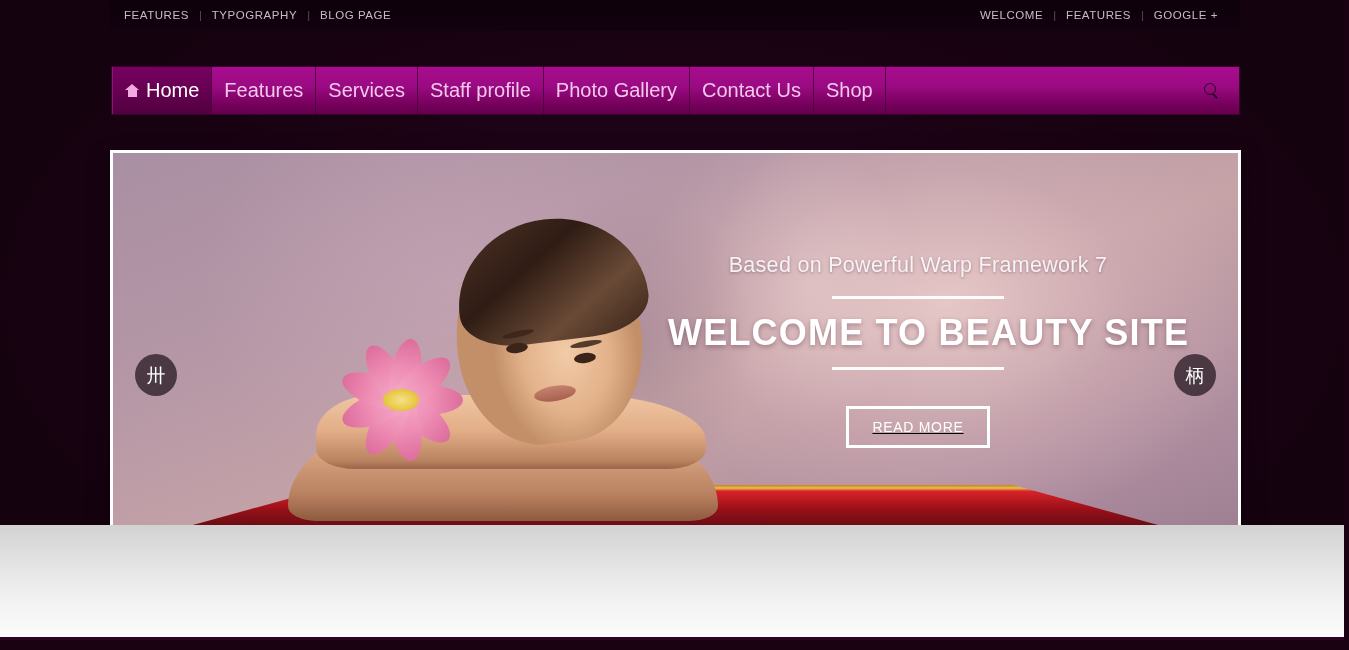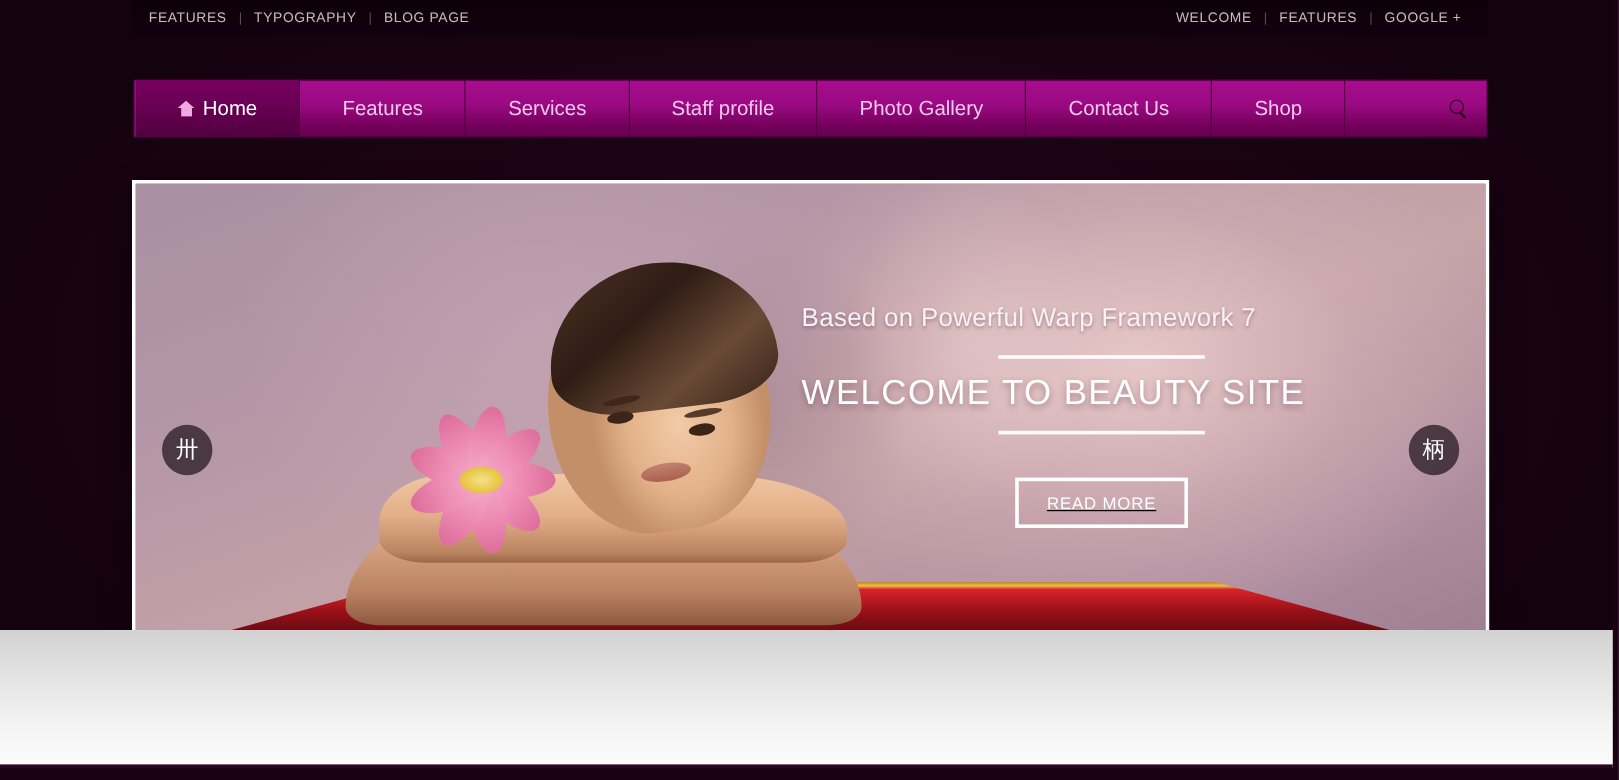--- a/index.html
+++ b/index.html
@@ -102,23 +102,23 @@
     background: linear-gradient(to bottom, #a80c8f 0%, #9a0a82 42%, #730059 82%, #650050 100%);
     border: 1px solid #3d0130;
     display: flex;
     align-items: stretch;
   }
 
   .navitem {
     display: flex;
     align-items: center;
     gap: 7px;
-    padding: 0 35px;
+    padding: 0 12px;
     color: #f4c7ec;
-    font-size: 17px;
+    font-size: 20px;
     text-decoration: none;
     border-right: 1px solid #4e0340;
     background: transparent;
     position: relative;
     white-space: nowrap;
   }
 
   .navitem.active {
     background: linear-gradient(to bottom, #770060 0%, #6a0055 40%, #520040 100%);
     color: #ffffff;
@@ -364,41 +364,42 @@
     border-radius: 50%;
     background: radial-gradient(ellipse at 50% 50%, #f6e08a 0%, #e8c845 60%, #d8a83a 100%);
   }
 
   
   .caption {
     position: absolute;
     left: 555px;
     top: 100px;
     width: 500px;
+    text-align: center;
     z-index: 5;
   }
   .caption-sub {
     color: #f7f2f5;
     font-size: 21.5px;
     font-weight: 300;
     letter-spacing: 0.3px;
     text-shadow: 0 1px 3px rgba(90,50,70,0.45);
   }
   .rule {
     width: 172px;
     height: 3px;
     background: #ffffff;
     margin: 18px auto 14px;
     opacity: .95;
   }
   .rule.lower { margin: 14px auto 0; }
   .caption-title {
     color: #ffffff;
-    font-size: 29px;
-    font-weight: 400;
+    font-size: 36px;
+    font-weight: 700;
     letter-spacing: 1.2px;
     line-height: 1.1;
     text-shadow: 0 2px 5px rgba(80,40,60,0.4);
     white-space: nowrap;
   }
   .cta-row {
     margin-top: 36px;
     display: flex;
     justify-content: center;
     gap: 40px;

